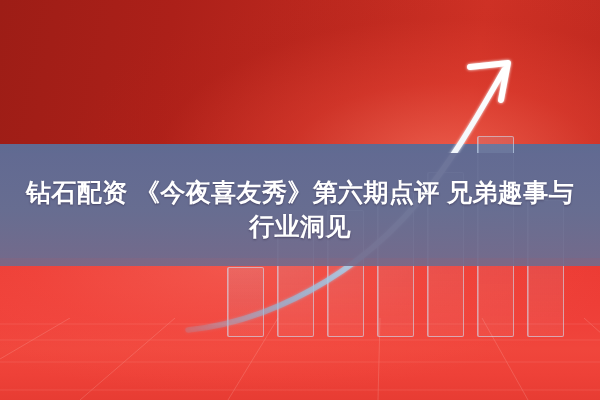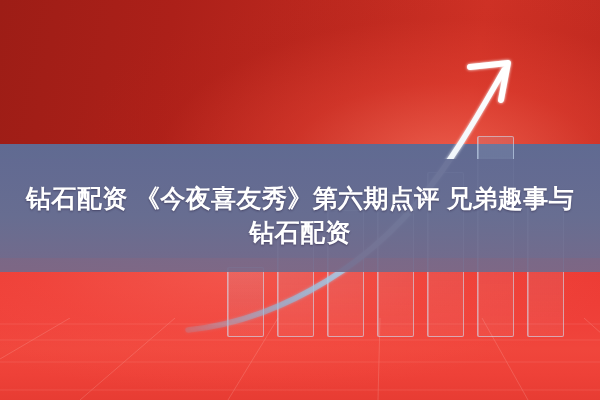--- a/index.html
+++ b/index.html
@@ -80,21 +80,21 @@
     content:"";
     position:absolute;
     left:0; right:0; top:0; bottom:0;
     border-left:1px solid rgba(225,240,255,0.30);
     pointer-events:none;
   }
 
   
   #title-overlay {
     position: absolute;
-    left: 0; top: 159px;
+    left: 0; top: 153px;
     width: 600px; height: 113px;
     display: flex;
     flex-direction: column;
     align-items: center;
     justify-content: center;
     background: linear-gradient(180deg,
         rgba(98,106,146,0.93) 0%,
         rgba(103,109,145,0.92) 50%,
         rgba(116,106,139,0.92) 100%);
   }
@@ -165,16 +165,16 @@
       </filter>
     </defs>
     <g filter="url(#softGlow)">
       <path d="M 188 330 C 268 322, 356 276, 418 202 C 456 156, 482 108, 504 70" fill="none" stroke="url(#arrowGrad)" stroke-width="5.5" stroke-linecap="round"></path>
       <path d="M 470 67 L 508 63 L 501 100" fill="none" stroke="#ffffff" stroke-width="6" stroke-linecap="round" stroke-linejoin="round"></path>
     </g>
   </svg>
 
   <div id="title-overlay">
     <div class="title-line l1">钻石配资 《今夜喜友秀》第六期点评 兄弟趣事与</div>
-    <div class="title-line l2">钻石配资</div>
+    <div class="title-line l2">行业洞见</div>
   </div>
 
 </div>
 
 </body></html>

